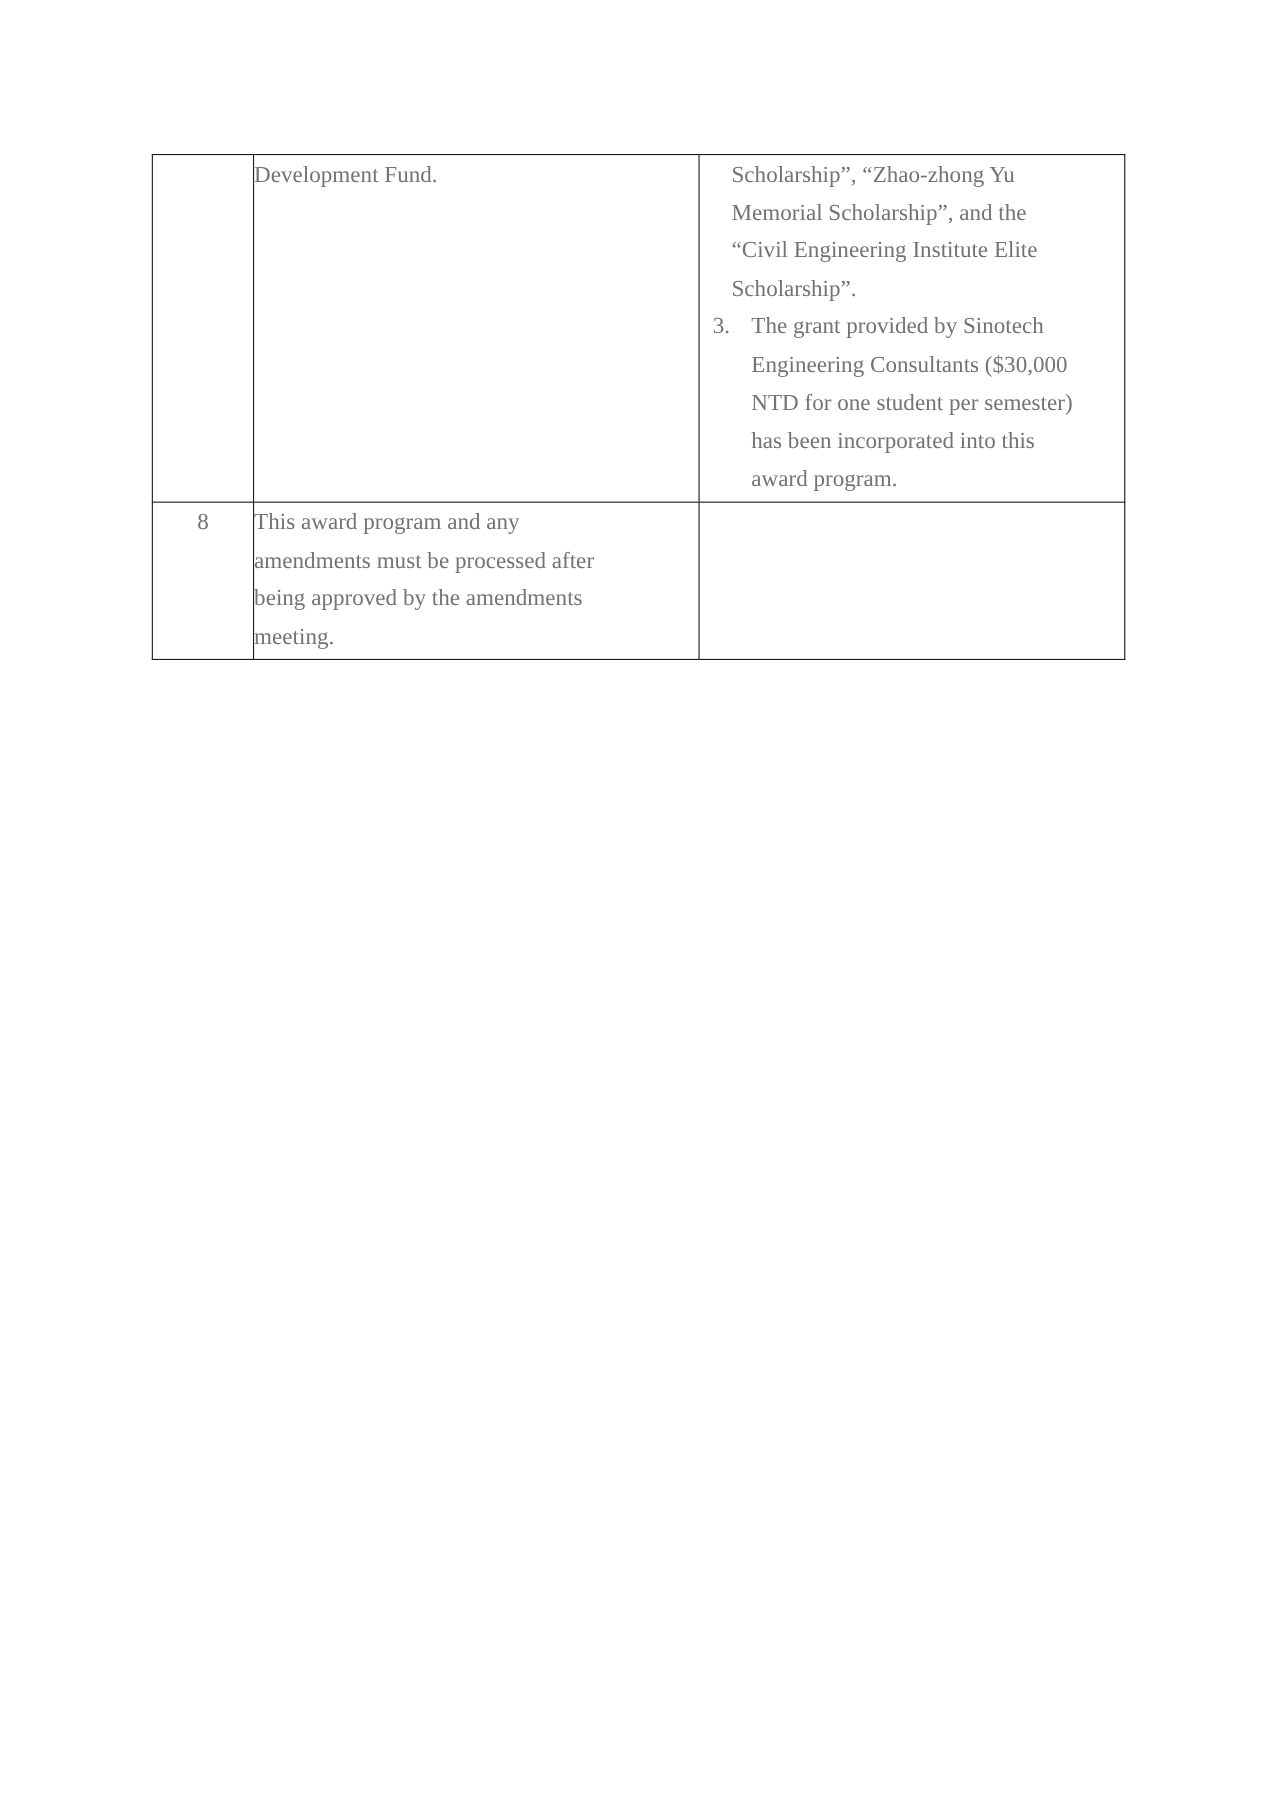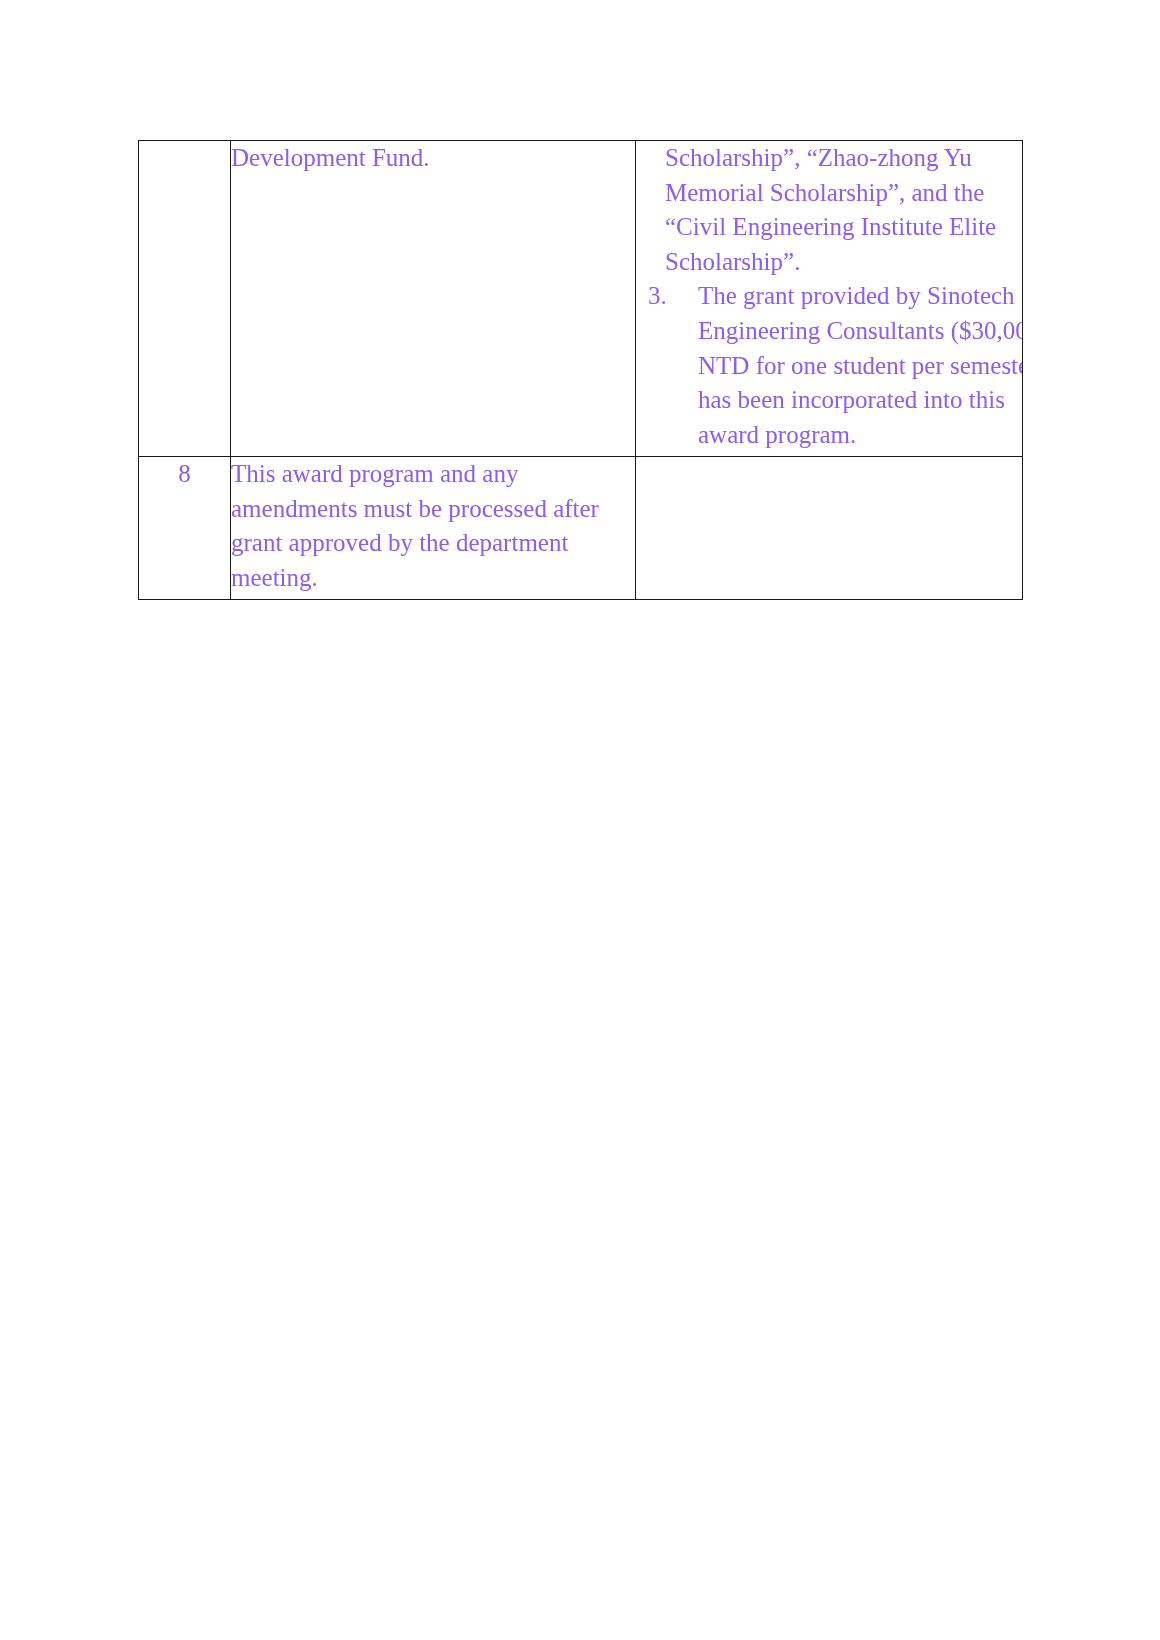--- a/index.html
+++ b/index.html
@@ -16,23 +16,23 @@
     font-family: "Liberation Serif", "DejaVu Serif", serif;
     color: #000000;
   }
   table.doc-table {
     position: absolute;
     left: 138px;
     top: 140px;
     width: 884px;
     border-collapse: collapse;
     table-layout: fixed;
-    font-size: 25px;
+    font-size: 21px;
     line-height: 34.6px;
-    color: #8b5cf6;
+    color: #737373;
   }
   table.doc-table td {
     border: 1.3px solid #1a1a1a;
     padding: 0;
     vertical-align: top;
     overflow: hidden;
   }
   col.c1 { width: 92px; }
   col.c2 { width: 405px; }
   col.c3 { width: 387px; }
@@ -56,21 +56,21 @@
   }
   .list-item {
     position: relative;
   }
   .list-item .marker {
     position: absolute;
     left: 12px;
     top: 0;
   }
   .list-item .body {
-    margin-left: 62px;
+    margin-left: 47px;
   }
 </style>
 </head>
 <body>
 
 <div class="page">
 
   <table class="doc-table">
     <colgroup>
       <col class="c1">
@@ -98,21 +98,21 @@
 award program.</div>
         </div>
       </td>
     </tr>
 
     <tr class="r2">
       <td class="cell-num">8</td>
       <td class="cell-text">
         <div class="lines">This award program and any
 amendments must be processed after
-grant approved by the department
+being approved by the amendments
 meeting.</div>
       </td>
       <td class="cell-list"></td>
     </tr>
 
   </tbody>
     </table>
 
 </div>
 

